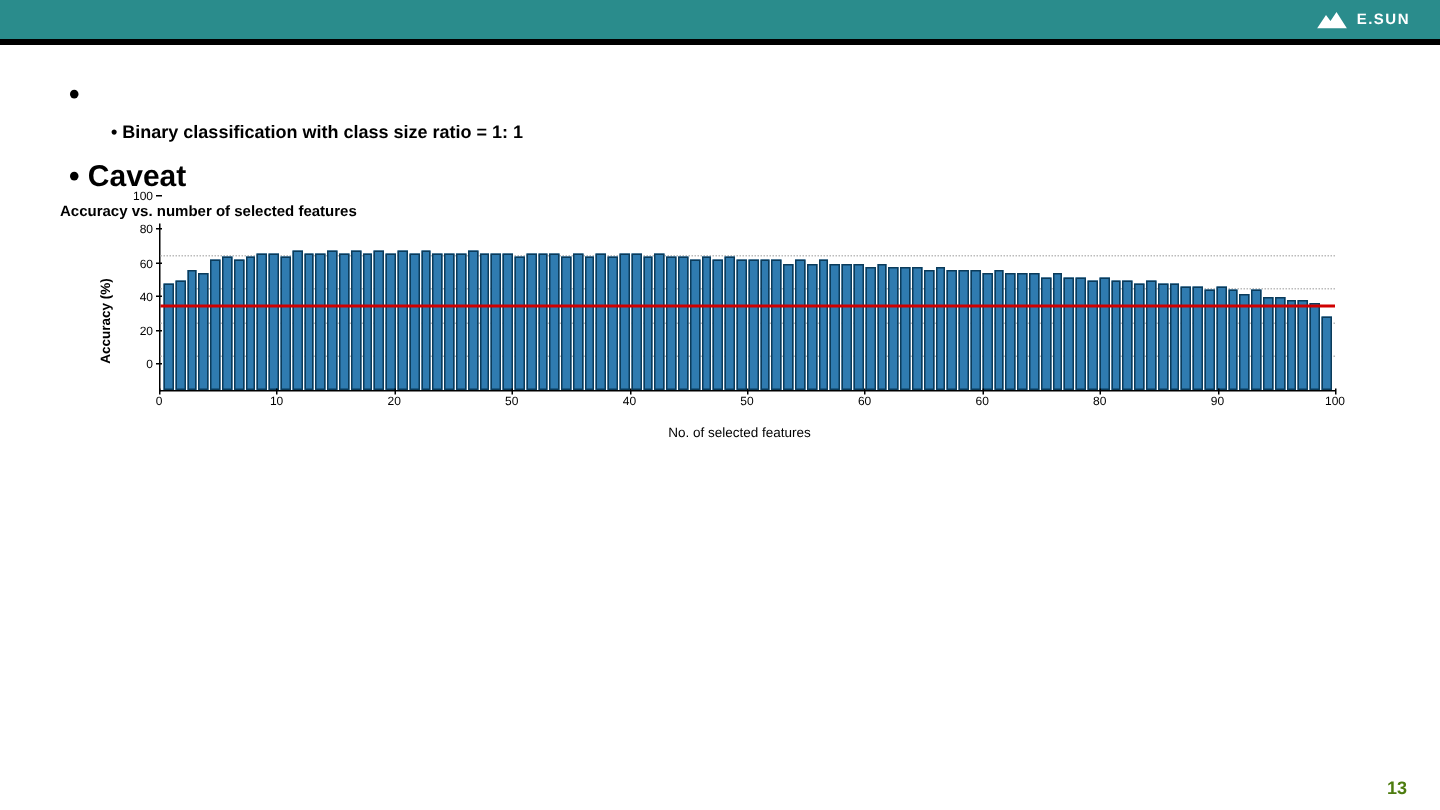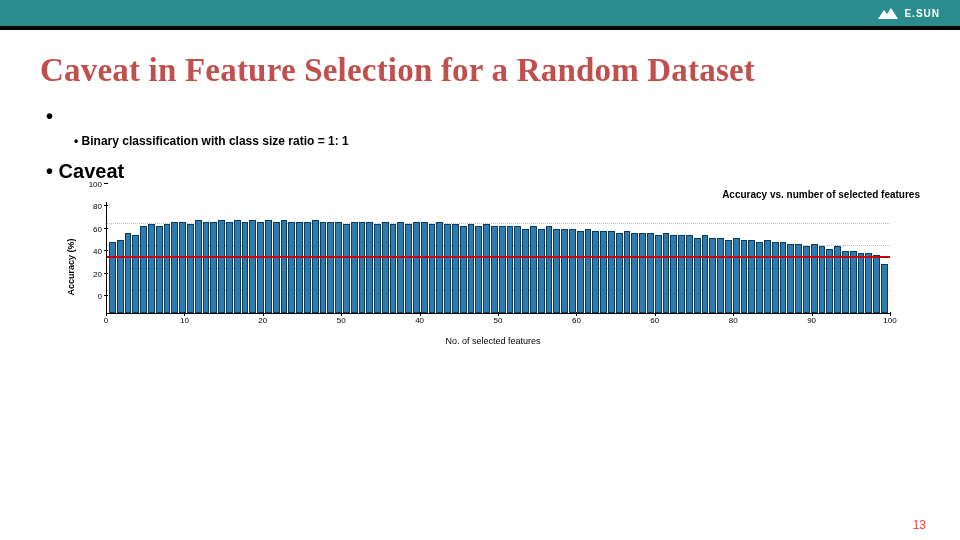--- a/index.html
+++ b/index.html
@@ -15,55 +15,54 @@
   .topline { height: 4px; background: #000; width: 100%; }
   .content { padding: 22px 40px 0 40px; }
   .title { font-family: Georgia, "Times New Roman", serif; font-size: 33px; font-weight: bold; color: #c0504d; margin-bottom: 16px; letter-spacing: 0.2px; }
   .b1 { list-style: none; margin-left: 6px; }
   .b1 > li { font-size: 20px; font-weight: 700; margin-bottom: 4px; }
   .b1 > li::before { content: "• "; }
   .b2 { list-style: none; margin: 4px 0 10px 28px; }
   .b2 > li { font-size: 12px; font-weight: 700; line-height: 1.5; }
   .b2 > li::before { content: "•  "; }
   .chart-wrap { margin: 6px 0 0 0; }
-  .chart-title { text-align: right; font-size: 10px; font-weight: 700; margin-bottom: 2px; }
+  .chart-title { text-align: left; font-size: 10px; font-weight: 700; margin-bottom: 2px; }
   .chart-box { position: relative; height: 130px; margin: 0 20px 0 46px; }
   .plot-area { position: absolute; left: 20px; right: 10px; top: 0; bottom: 18px; border-left: 1px solid #000; border-bottom: 1px solid #000; }
   .ylabel { position: absolute; left: -44px; top: 50%; transform: translateY(-50%) rotate(-90deg); transform-origin: center; font-size: 9px; font-weight: 700; white-space: nowrap; }
   .xlabel { position: absolute; left: 50%; bottom: -14px; transform: translateX(-50%); font-size: 9px; font-weight: 400; white-space: nowrap; }
   .yticks { position: absolute; left: 0; top: 0; bottom: 18px; width: 18px; }
   .ytick { position: absolute; right: 2px; font-size: 8px; transform: translateY(50%); }
   .ytick-mark { position: absolute; right: -4px; width: 4px; height: 1px; background: #000; }
   .xticks { position: absolute; left: 20px; right: 10px; bottom: 0; height: 18px; }
   .xtick { position: absolute; top: 2px; font-size: 8px; transform: translateX(-50%); }
   .xtick-mark { position: absolute; top: -2px; width: 1px; height: 4px; background: #000; }
   .bars { position: absolute; left: 0; right: 0; top: 0; bottom: 0; display: flex; align-items: flex-end; gap: 1px; padding: 0 2px; }
   .bar { flex: 1 1 0; background: #2f7bb0; border: 0.5px solid #0b3b5a; }
   .redline { position: absolute; left: 0; right: 0; height: 2px; background: #d00000; z-index: 2; }
-  .pagenum { position: absolute; right: 34px; bottom: 8px; font-size: 12px; color: #ef4444; }
+  .pagenum { position: absolute; right: 22px; bottom: 8px; font-size: 12px; color: #4d7c0f; font-weight: bold; }
   .grid-h { position:absolute; left:0; right:0; height:0; border-top:1px dotted #bbb; }
 </style>
 </head>
 <body>
 
 <div class="slide">
   <div class="topbar">
     <div class="logo-wrap">
       <span class="logo-mtn">
         <svg viewBox="0 0 20 12" width="20" height="12">
             <path d="M0 12 L6 3 L9 7 L13 1 L20 12 Z" fill="#fff"></path>
           </svg>
       </span>
       <span class="logo-text">E.SUN</span>
     </div>
   </div>
   <div class="topline"></div>
 
   <div class="content">
-    <h1 class="title">Caveat in Feature Selection for a Random Dataset</h1>
 
     <ul class="b1">
       <li>
         <ul class="b2">
           <li>Binary classification with class size ratio = 1: 1</li>
         </ul>
       </li>
       <li>
         <span>Caveat</span>
       </li>

